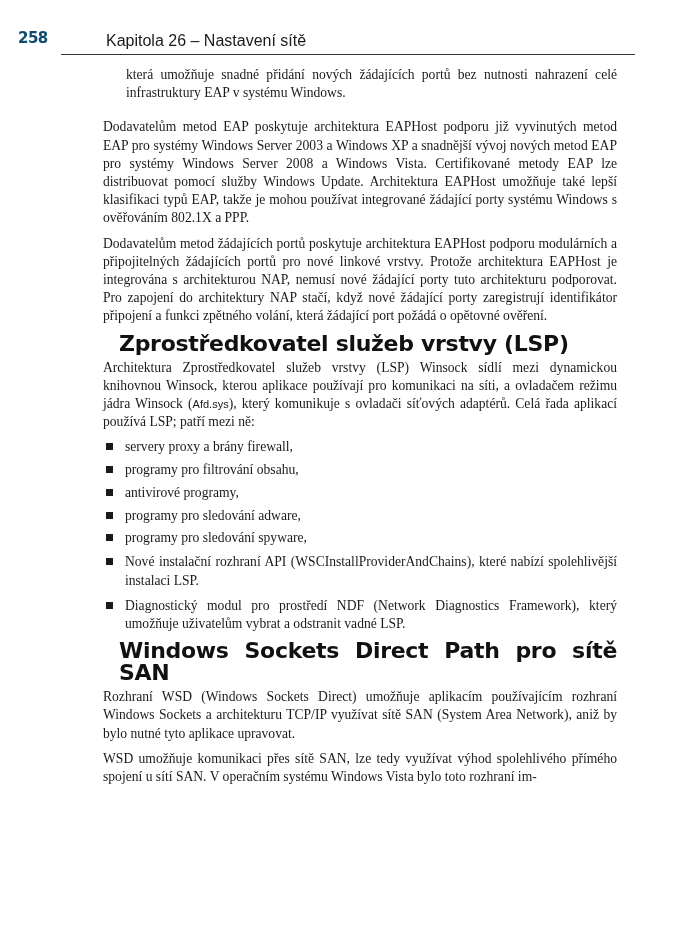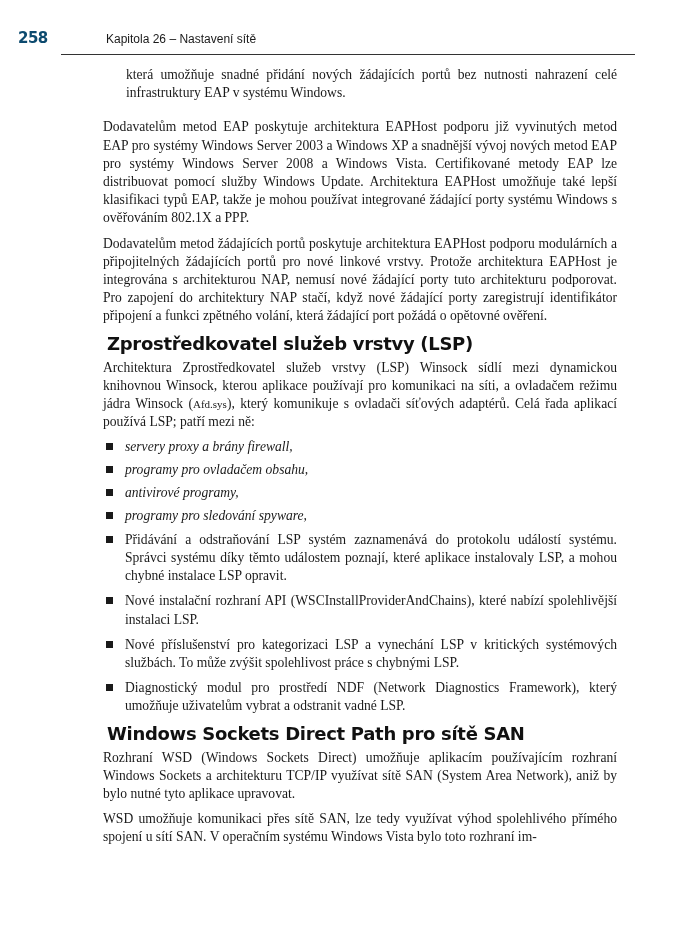--- a/index.html
+++ b/index.html
@@ -1,56 +1,55 @@
 <!DOCTYPE html>
 <html><head>
   <meta charset="utf-8">
   <style>
     html, body { margin: 0; padding: 0; background: #ffffff; }
     body { width: 700px; height: 945px; position: relative; overflow: hidden; color: #1a1a1a; }
     .page-number { position: absolute; left: 18px; top: 29px; font-family: "DejaVu Sans", sans-serif; font-weight: bold; font-size: 15px; color: #0c4a6e; letter-spacing: -0.5px; }
-    .running-head { position: absolute; left: 106px; top: 32px; font-family: "Liberation Sans", sans-serif; font-size: 12px; color: #1a1a1a; }
+    .running-head { position: absolute; left: 106px; top: 32px; font-family: "Liberation Sans", sans-serif; font-size: 16px; color: #1a1a1a; }
     .header-rule { position: absolute; left: 61px; top: 54px; width: 574px; height: 0; border-top: 1px solid #333; }
     .content { position: absolute; left: 103px; top: 66px; width: 514px; font-family: "Liberation Serif", serif; font-size: 13.6px; line-height: 18.2px; text-align: justify; }
     .content p { margin: 0 0 7px 0; }
     .content p.indent { padding-left: 23px; margin-bottom: 16px; }
-    .content h2 { font-family: "DejaVu Sans", sans-serif; font-weight: bold; font-size: 18px; line-height: 22px; margin: 3px 0 4px 4px; letter-spacing: -0.3px; color: #111; }
+    .content h2 { font-family: "DejaVu Sans", sans-serif; font-weight: bold; font-size: 22px; line-height: 22px; margin: 3px 0 4px 16px; letter-spacing: -0.3px; color: #111; }
     .content ul { list-style: none; margin: 0 0 6px 0; padding: 0; }
-    .content ul.simple li { margin: 0 0 4.5px 0; font-style: italic; }
+    .content ul.simple li { margin: 0 0 4.5px 0; }
     .content ul.detail li { margin: 0 0 7px 0; }
     .content li { position: relative; padding-left: 22px; }
     .bullet { position: absolute; left: 3px; top: 5px; width: 7px; height: 7px; background: #1a1a1a; }
-    .mono { font-family: Liberation Serif, serif; font-size: 11px; }
+    .mono { font-family: Liberation Sans, sans-serif; font-size: 11px; }
   </style>
 </head>
 <body>
 
 <div class="page-number">258</div>
 <div class="running-head">Kapitola 26 – Nastavení sítě</div>
 <div class="header-rule"></div>
 
 <div class="content">
   <p class="indent">která umožňuje snadné přidání nových žádajících portů bez nutnosti nahrazení celé infrastruktury EAP v systému Windows.</p>
   <p>Dodavatelům metod EAP poskytuje architektura EAPHost podporu již vyvinutých metod EAP pro systémy Windows Server 2003 a Windows XP a snadnější vývoj nových metod EAP pro systémy Windows Server 2008 a Windows Vista. Certifikované metody EAP lze distribuovat pomocí služby Windows Update. Architektura EAPHost umožňuje také lepší klasifikaci typů EAP, takže je mohou používat integrované žádající porty systému Windows s ověřováním 802.1X a PPP.</p>
   <p>Dodavatelům metod žádajících portů poskytuje architektura EAPHost podporu modulárních a připojitelných žádajících portů pro nové linkové vrstvy. Protože architektura EAPHost je integrována s architekturou NAP, nemusí nové žádající porty tuto architekturu podporovat. Pro zapojení do architektury NAP stačí, když nové žádající porty zaregistrují identifikátor připojení a funkci zpětného volání, která žádající port požádá o opětovné ověření.</p>
 
   <h2>Zprostředkovatel služeb vrstvy (LSP)</h2>
   <p><span>Architektura Zprostředkovatel služeb vrstvy (LSP) Winsock sídlí mezi dynamickou knihovnou Winsock, kterou aplikace používají pro komunikaci na síti, a ovladačem režimu jádra Winsock (</span><span class="mono">Afd.sys</span><span>), který komunikuje s ovladači síťových adaptérů. Celá řada aplikací používá LSP; patří mezi ně:</span></p>
 
   <ul class="simple">
     <li><span class="bullet"></span><span>servery proxy a brány firewall,</span></li>
-    <li><span class="bullet"></span><span>programy pro ovladačem obsahu,</span></li>
+    <li><span class="bullet"></span><span>programy pro filtrování obsahu,</span></li>
     <li><span class="bullet"></span><span>antivirové programy,</span></li>
+    <li><span class="bullet"></span><span>programy pro sledování adware,</span></li>
     <li><span class="bullet"></span><span>programy pro sledování spyware,</span></li>
   </ul>
 
 
   <ul class="detail">
-    <li><span class="bullet"></span><span>Přidávání a odstraňování LSP systém zaznamenává do protokolu událostí systému. Správci systému díky těmto událostem poznají, které aplikace instalovaly LSP, a mohou chybné instalace LSP opravit.</span></li>
     <li><span class="bullet"></span><span>Nové instalační rozhraní API (WSCInstallProviderAndChains), které nabízí spolehlivější instalaci LSP.</span></li>
-    <li><span class="bullet"></span><span>Nové příslušenství pro kategorizaci LSP a vynechání LSP v kritických systémových službách. To může zvýšit spolehlivost práce s chybnými LSP.</span></li>
     <li><span class="bullet"></span><span>Diagnostický modul pro prostředí NDF (Network Diagnostics Framework), který umožňuje uživatelům vybrat a odstranit vadné LSP.</span></li>
   </ul>
 
   <h2>Windows Sockets Direct Path pro sítě SAN</h2>
   <p>Rozhraní WSD (Windows Sockets Direct) umožňuje aplikacím používajícím rozhraní Windows Sockets a architekturu TCP/IP využívat sítě SAN (System Area Network), aniž by bylo nutné tyto aplikace upravovat.</p>
   <p>WSD umožňuje komunikaci přes sítě SAN, lze tedy využívat výhod spolehlivého přímého spojení u sítí SAN. V operačním systému Windows Vista bylo toto rozhraní im-</p>
 </div>
 
 </body></html>

